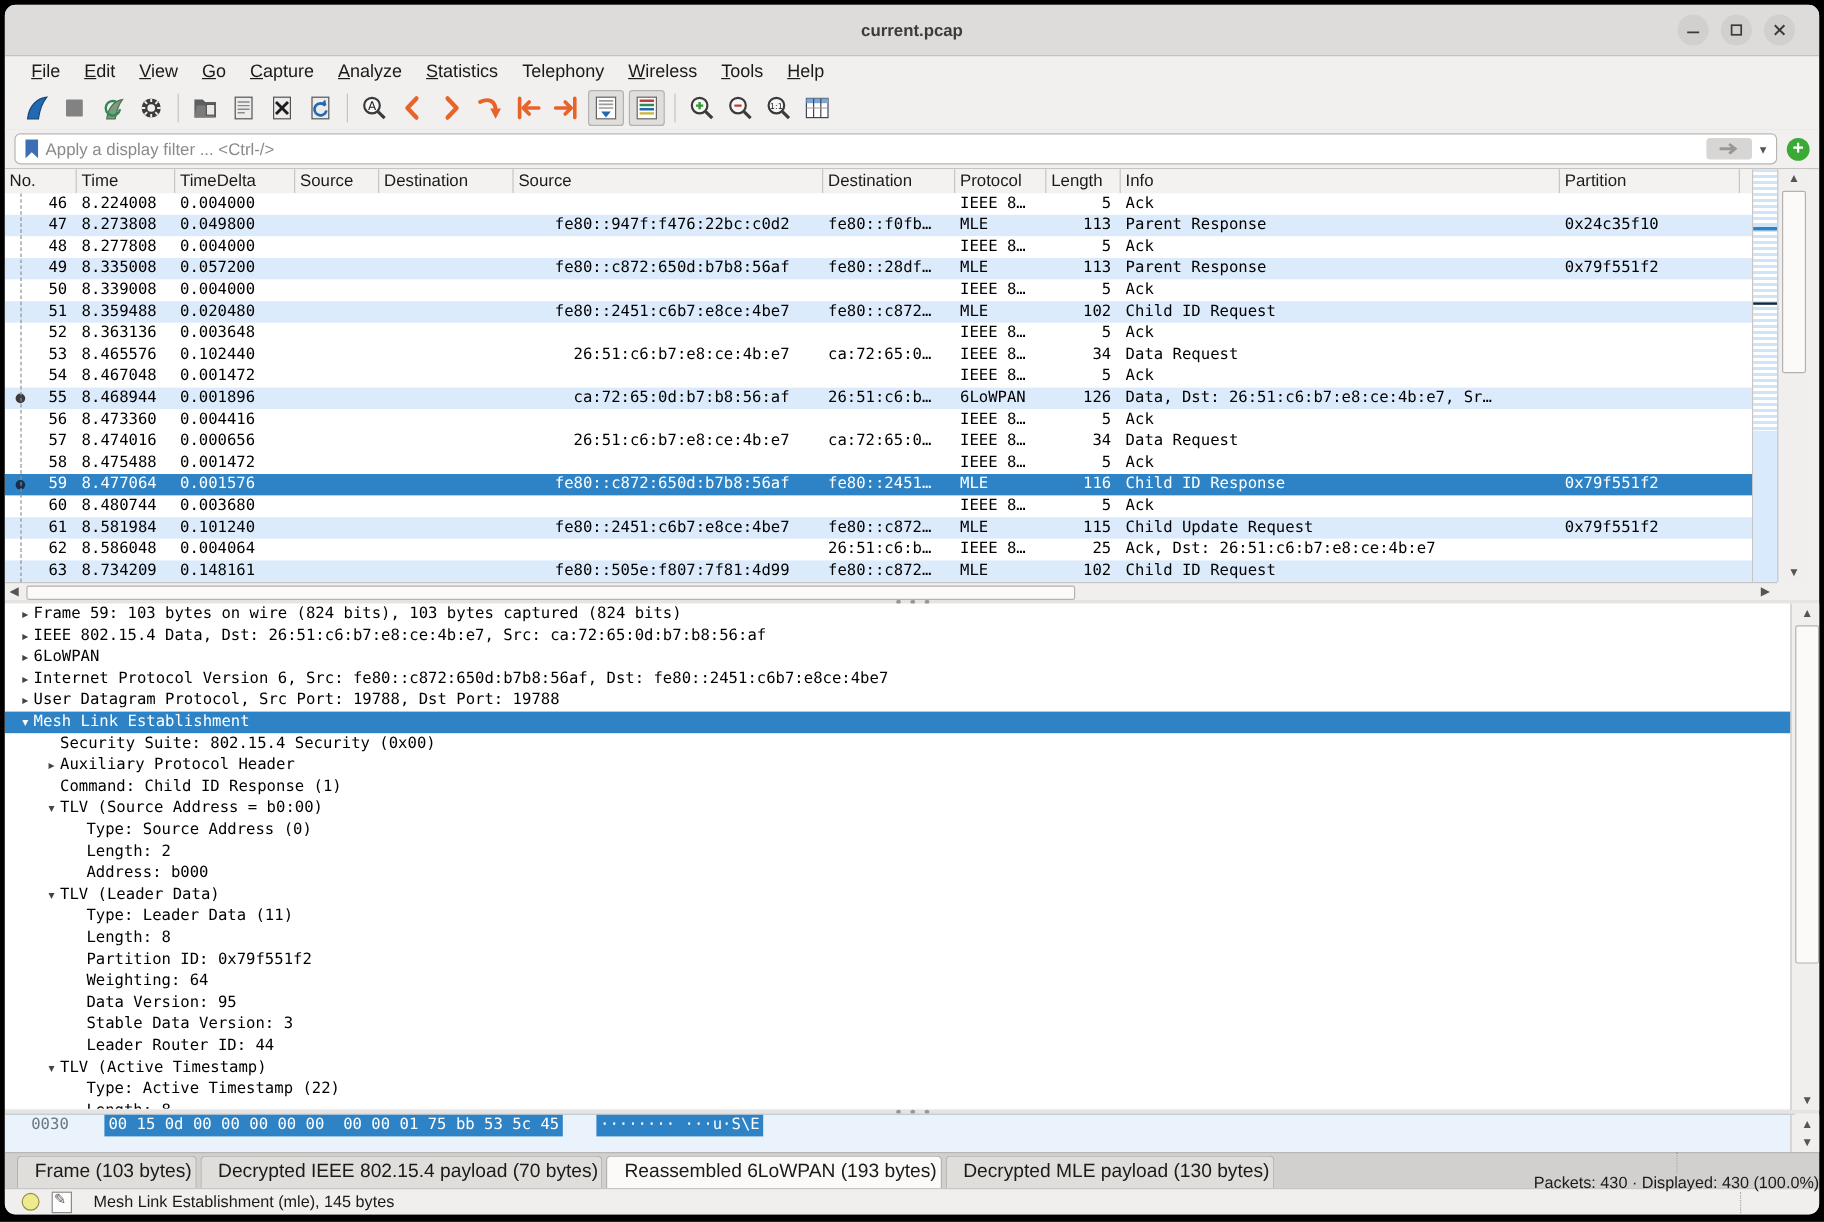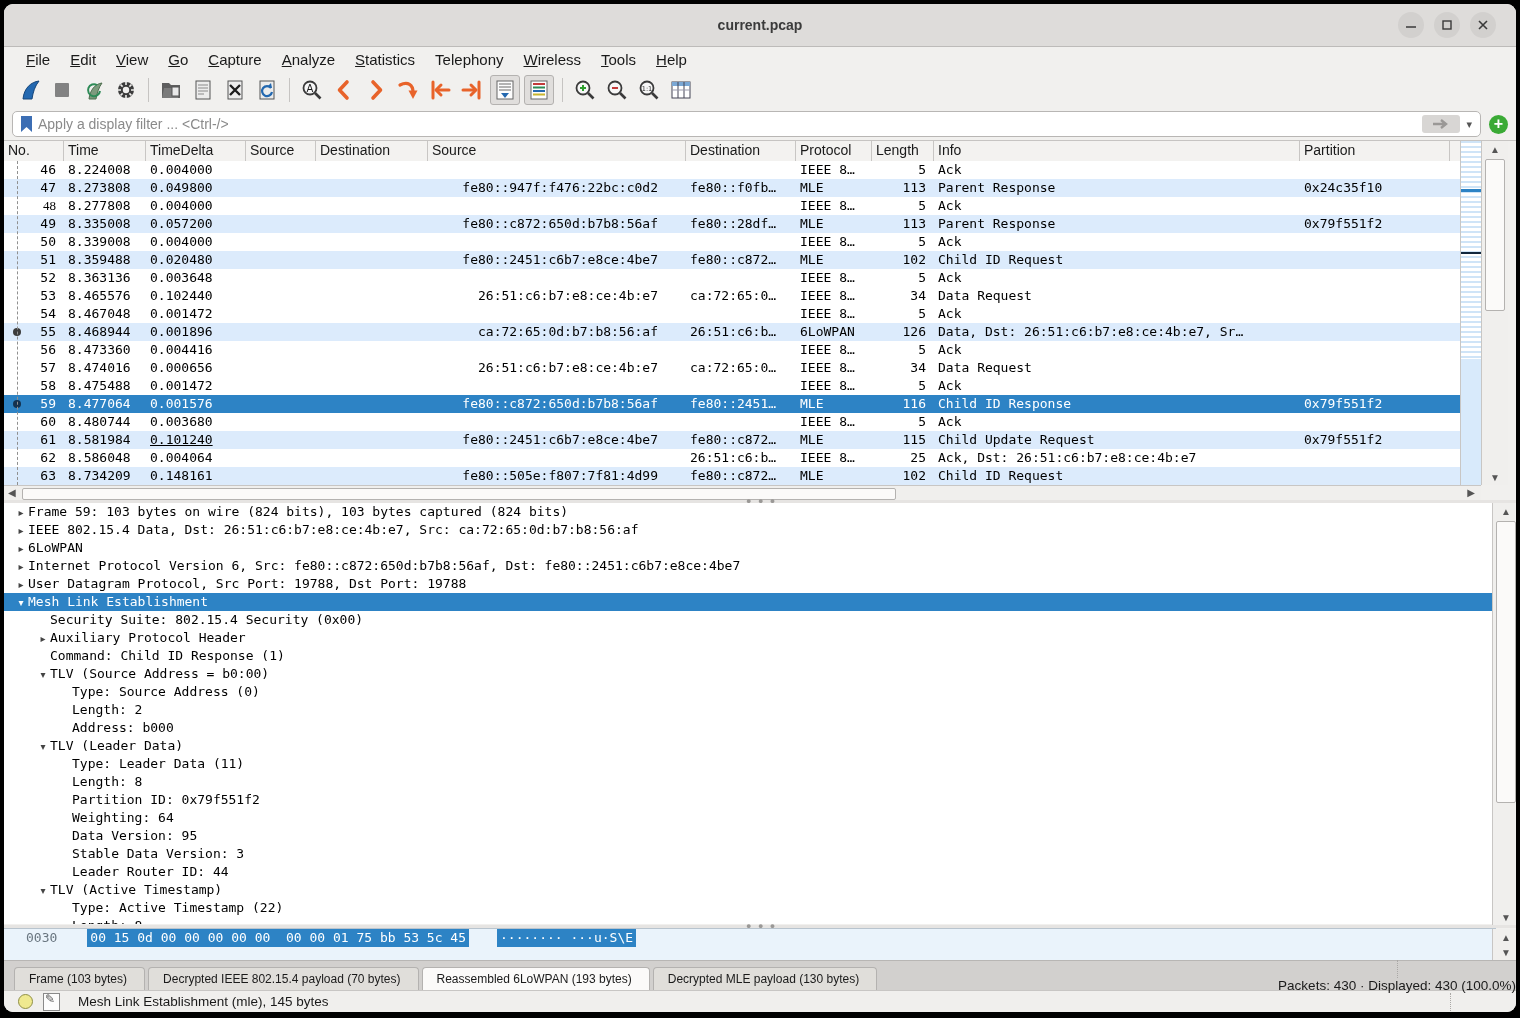--- a/index.html
+++ b/index.html
@@ -86,22 +86,22 @@
   #hexpane{position:absolute;left:0;top:924px;width:1492px;height:32px;background:#eaf3fb;
     border-top:1px solid #b8c4ce;font-family:"DejaVu Sans Mono",monospace;font-size:13px;}
   #hexline{height:18px;line-height:18px;white-space:pre;display:flex;}
   #hex-offset{color:#6a7680;margin-left:22px;}
   .hexhl{background:#2d83c5;color:#fff;}
   #hex-bytes{margin-left:30px;padding:0 3px;}
   #hex-ascii{margin-left:28px;padding:0 3px;}
   
   #tabsbar{position:absolute;left:0;top:956px;right:0;height:30px;background:#d2d0ce;
     border-top:1px solid #b8b6b4;display:flex;align-items:flex-end;padding-left:10px;}
-  .tab{font-size:12px;color:#1a1a1a;background:#e0deda;border:1px solid #b4b2b0;border-bottom:none;
-    border-radius:4px 4px 0 0;padding:4px 17px 5px 14px;margin-right:3px;white-space:nowrap;}
+  .tab{font-size:16px;color:#1a1a1a;background:#e0deda;border:1px solid #b4b2b0;border-bottom:none;
+    border-radius:4px 4px 0 0;padding:4px 3px 5px 14px;margin-right:3px;white-space:nowrap;}
   .tab.active{background:#fbfaf9;font-weight:normal;position:relative;}
   
   #statusbar{position:absolute;left:0;top:986px;right:0;bottom:0;background:#f0efed;
     border-top:1px solid #c8c6c4;display:flex;align-items:center;font-size:13.5px;color:#1a1a1a;}
   #expert-dot{width:15px;height:15px;border-radius:50%;background:#efe98f;border:1.5px solid #8f8f46;
     margin:0 10px 0 14px;box-sizing:border-box;}
   #comment-icon{width:15px;height:16px;background:#fdfdfd;border:1px solid #8a8a8a;position:relative;margin-right:18px;}
   #comment-icon:after{content:"✎";position:absolute;left:1px;top:-2px;font-size:12px;color:#555;}
   .sb-sep{width:0;height:18px;border-left:1px dotted #aaa8a6;margin:0 14px;}
   #sb-right{margin-left:auto;display:flex;align-items:center;flex-direction:column;}
@@ -351,21 +351,21 @@
         <div class="cell" style="width: 70px;"></div>
         <div class="cell" style="width: 112px;"></div>
         <div class="cell r" style="width: 258px; padding-right: 28px;">fe80::947f:f476:22bc:c0d2</div>
         <div class="cell" style="width: 110px;">fe80::f0fb…</div>
         <div class="cell" style="width: 76px;">MLE</div>
         <div class="cell r" style="width: 62px;">113</div>
         <div class="cell" style="width: 366px;">Parent Response</div>
         <div class="cell" style="width: 150px;">0x24c35f10</div>
       </div>
       <div class="pl-row w">
-        <div class="cell r" style="width: 60px; font-family: Liberation Serif, serif;">48</div>
+        <div class="cell r" style="width: 60px;">48</div>
         <div class="cell" style="width: 82px;">8.277808</div>
         <div class="cell" style="width: 100px;">0.004000</div>
         <div class="cell" style="width: 70px;"></div>
         <div class="cell" style="width: 112px;"></div>
         <div class="cell r" style="width: 258px; padding-right: 28px;"></div>
         <div class="cell" style="width: 110px;"></div>
         <div class="cell" style="width: 76px;">IEEE 8…</div>
         <div class="cell r" style="width: 62px;">5</div>
         <div class="cell" style="width: 366px;">Ack</div>
         <div class="cell" style="width: 150px;"></div>
@@ -524,21 +524,21 @@
         <div class="cell r" style="width: 258px; padding-right: 28px;"></div>
         <div class="cell" style="width: 110px;"></div>
         <div class="cell" style="width: 76px;">IEEE 8…</div>
         <div class="cell r" style="width: 62px;">5</div>
         <div class="cell" style="width: 366px;">Ack</div>
         <div class="cell" style="width: 150px;"></div>
       </div>
       <div class="pl-row b">
         <div class="cell r" style="width: 60px;">61</div>
         <div class="cell" style="width: 82px;">8.581984</div>
-        <div class="cell" style="width: 100px; text-decoration: underline;">0.101240</div>
+        <div class="cell" style="width: 100px;">0.101240</div>
         <div class="cell" style="width: 70px;"></div>
         <div class="cell" style="width: 112px;"></div>
         <div class="cell r" style="width: 258px; padding-right: 28px;">fe80::2451:c6b7:e8ce:4be7</div>
         <div class="cell" style="width: 110px;">fe80::c872…</div>
         <div class="cell" style="width: 76px;">MLE</div>
         <div class="cell r" style="width: 62px;">115</div>
         <div class="cell" style="width: 366px;">Child Update Request</div>
         <div class="cell" style="width: 150px;">0x79f551f2</div>
       </div>
       <div class="pl-row w">

